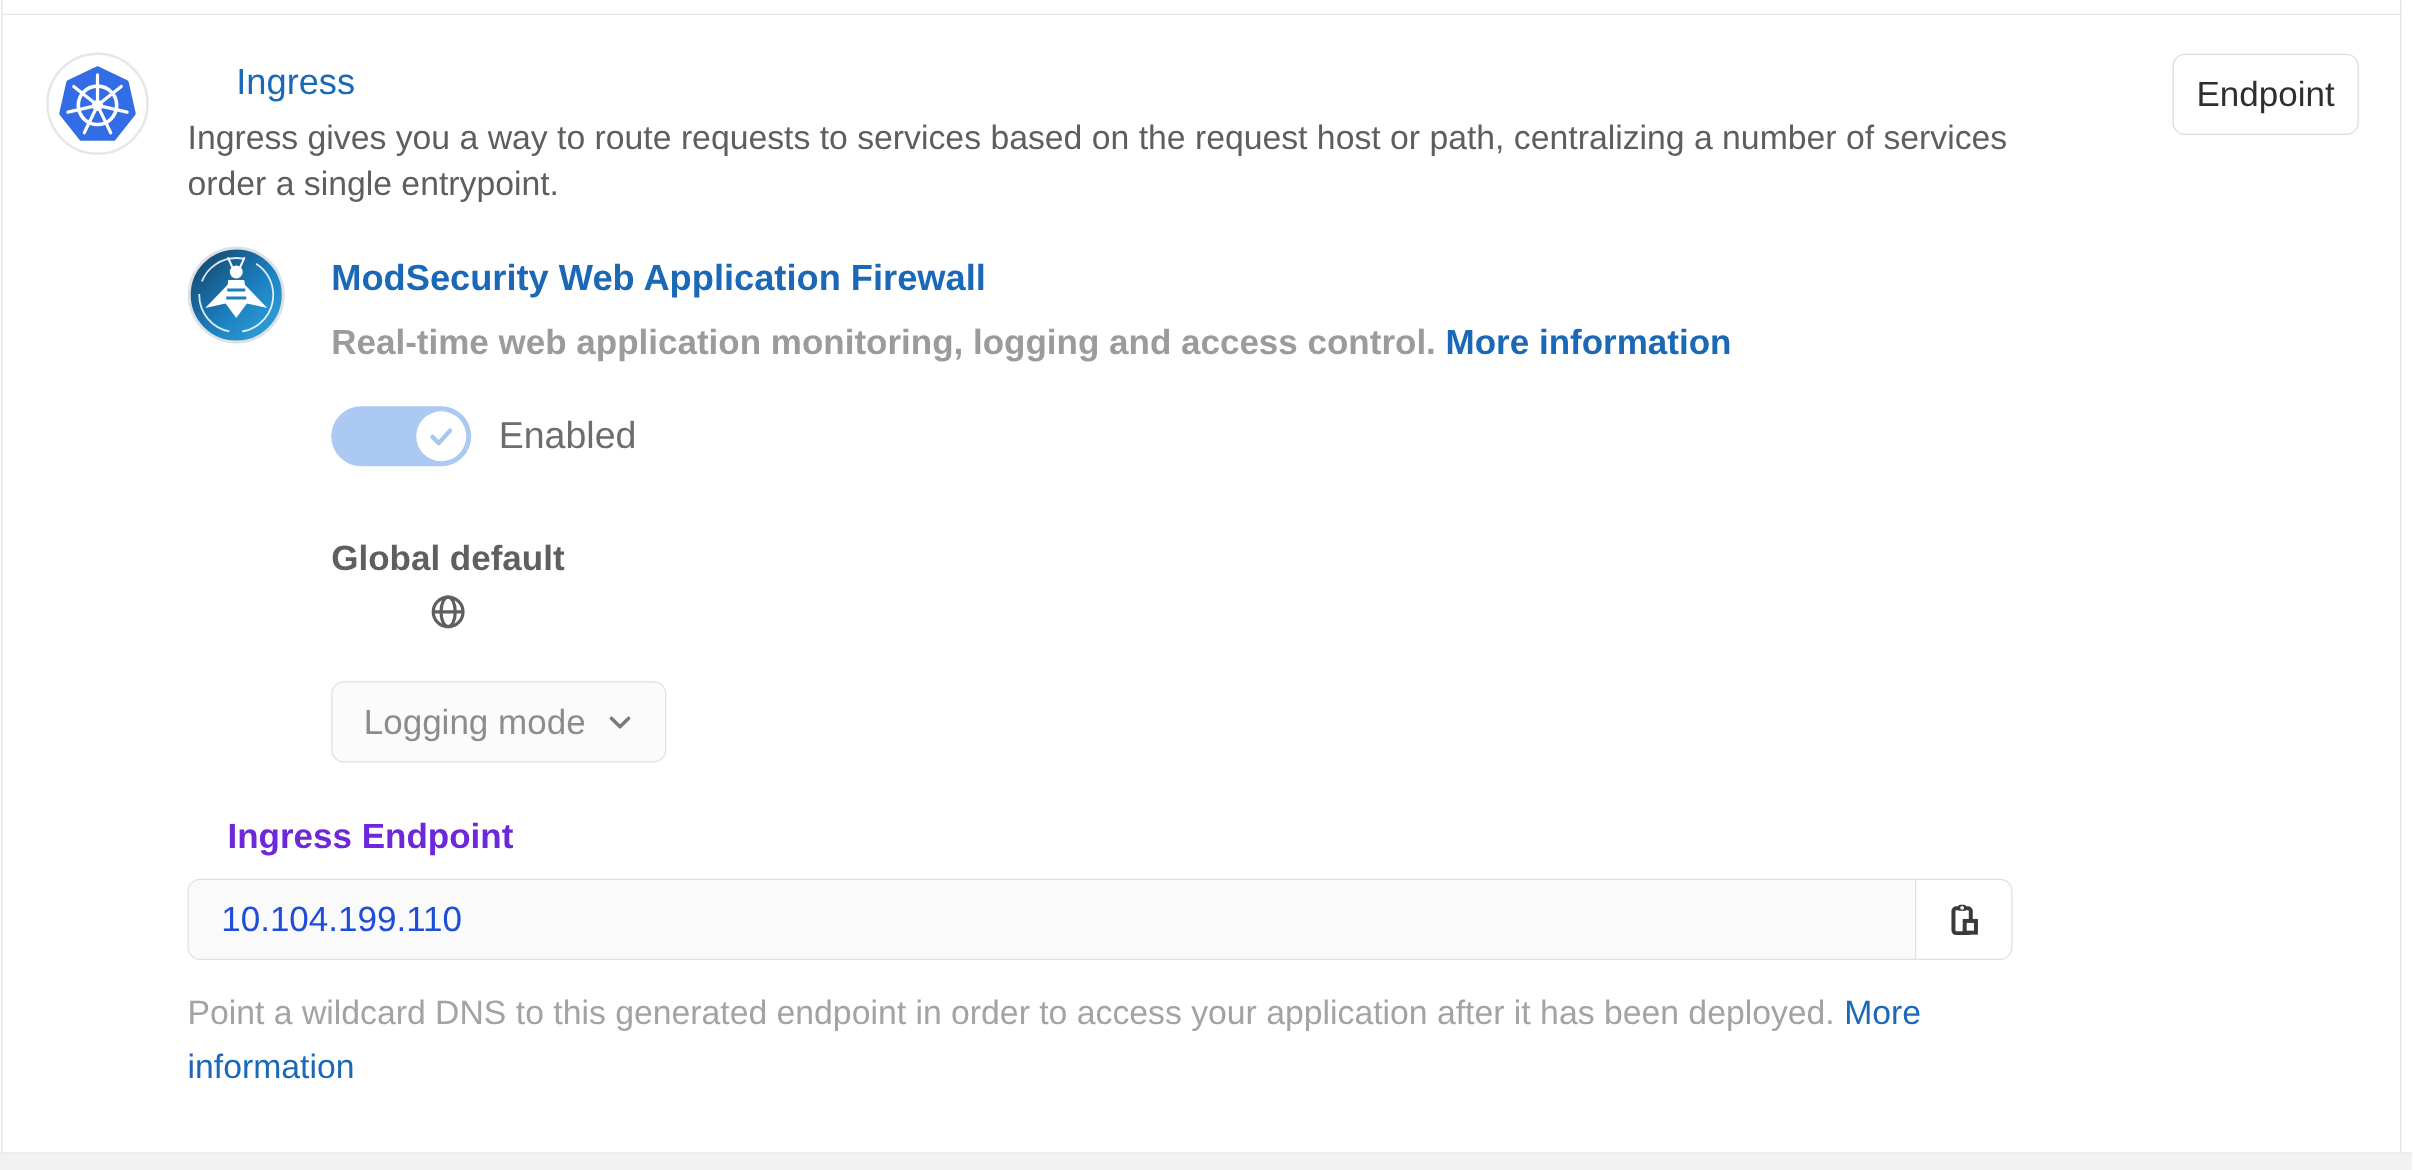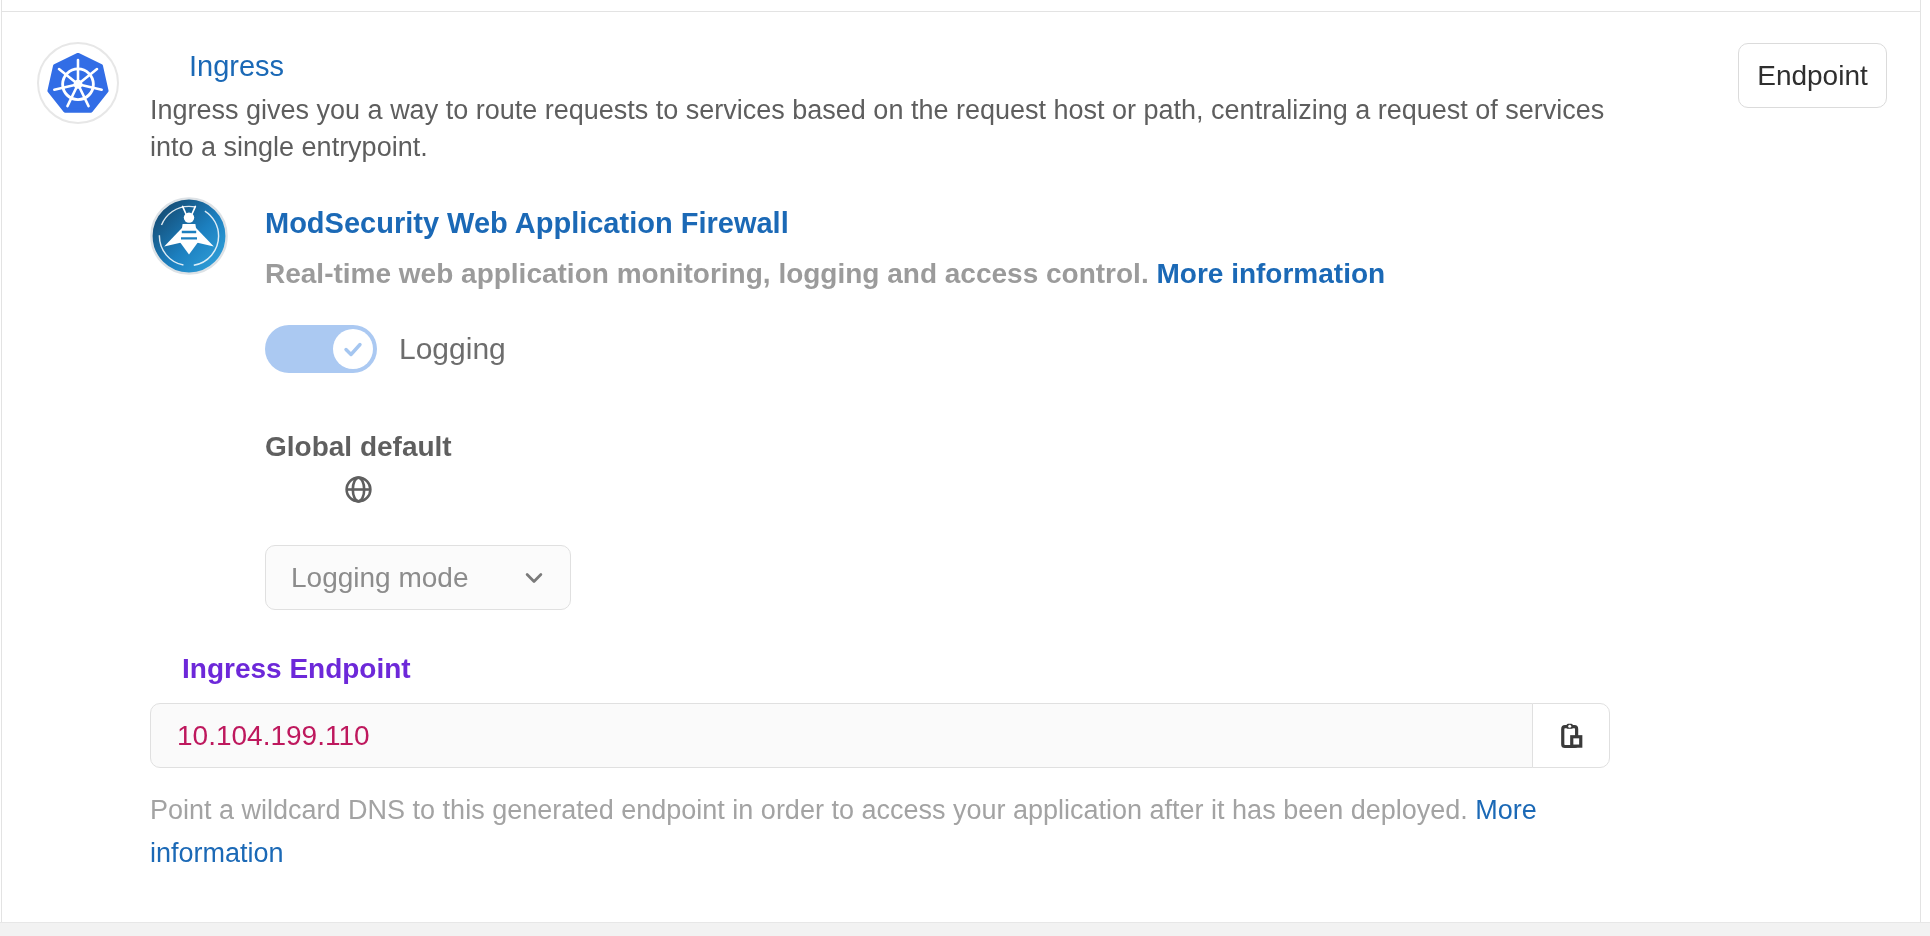--- a/index.html
+++ b/index.html
@@ -51,32 +51,32 @@
     background:#abc9f2; cursor:pointer; }
   .toggle-knob { position:absolute; top:4px; right:4px; width:40px; height:40px;
     border-radius:50%; background:#ffffff; display:flex; align-items:center; justify-content:center; }
   .toggle-label { font-size:30px; color:#6d6d6d; }
 
   .gd-label { position:absolute; left:265px; top:431px; font-size:28px; font-weight:700;
     color:#5f5f5f; display:flex; align-items:center; gap:11px;flex-direction:column; }
   .gd-desc  { position:absolute; left:265px; top:477px; font-size:28px; font-weight:700; color:#9b9b9b; }
 
   .mode-dd {
-    position:absolute; left:265px; top:545px; width:306px; height:65px;
+    position:absolute; left:265px; top:545px; width:268px; height:65px;
     background:#fbfbfb; border:1px solid #e0e0e0; border-radius:10px;
     display:flex; align-items:center; justify-content:space-between; padding:0 25px;
     font-size:28px; color:#8c8c8c; font-family:inherit; cursor:pointer;
   }
 
   
   .ep-label { position:absolute; left:150px; top:653px; font-size:28px; font-weight:700; color:#6d28d9;margin-left:32px; }
   .ep-group { position:absolute; left:150px; top:703px; width:1460px; height:65px; display:flex; }
   .ep-input {
     flex:1; min-width:0; background:#fafafa; border:1px solid #e0e0e0;
-    border-radius:10px 0 0 10px; padding:12px 26px; font-size:28px; color:#be185d;
+    border-radius:10px 0 0 10px; padding:12px 26px; font-size:28px; color:#1d4ed8;
     font-family:inherit; outline:none;
   }
   .ep-copy {
     width:78px; background:#ffffff; border:1px solid #e0e0e0; margin-left:-1px;
     border-radius:0 10px 10px 0; display:flex; align-items:center; justify-content:center; cursor:pointer;
   }
   .ep-help {
     position:absolute; left:150px; top:789px; width:1505px;
     font-size:27px; line-height:43px; color:#a3a3a3;
   }
@@ -102,21 +102,21 @@
         <line x1="50" y1="52" x2="87" y2="60.5"></line>
         <line x1="50" y1="52" x2="66.5" y2="86.2"></line>
         <line x1="50" y1="52" x2="33.5" y2="86.2"></line>
         <line x1="50" y1="52" x2="13" y2="60.5"></line>
         <line x1="50" y1="52" x2="20.3" y2="28.3"></line>
       </g>
       <circle cx="50" cy="52" r="7" fill="#ffffff"></circle>
     </svg>
   </div>
   <a class="app-title">Ingress</a>
-  <p class="app-desc">Ingress gives you a way to route requests to services based on the request host or path, centralizing a request of services into a single entrypoint.</p>
+  <p class="app-desc">Ingress gives you a way to route requests to services based on the request host or path, centralizing a number of services order a single entrypoint.</p>
   <button class="uninstall-btn">Endpoint</button>
 
   <div class="avatar-ms">
     <svg width="80" height="80" viewBox="0 0 100 100" aria-hidden="true">
       <defs>
         <linearGradient id="msg" x1="0" y1="0" x2="1" y2="1">
           <stop offset="0" stop-color="#123d5e"></stop>
           <stop offset="0.55" stop-color="#1c7fbf"></stop>
           <stop offset="1" stop-color="#35a8e0"></stop>
         </linearGradient>
@@ -140,21 +140,21 @@
   </div>
 
   <div class="toggle-row">
     <div class="toggle">
       <div class="toggle-knob">
         <svg width="24" height="24" viewBox="0 0 24 24">
           <path d="M5,12.5 L10,17.5 L19,7.5" fill="none" stroke="#a5c6f0" stroke-width="3.4" stroke-linecap="round" stroke-linejoin="round"></path>
         </svg>
       </div>
     </div>
-    <span class="toggle-label">Logging</span>
+    <span class="toggle-label">Enabled</span>
   </div>
 
   <div class="gd-label">
     <span>Global default</span>
     <svg width="31" height="31" viewBox="0 0 24 24">
       <g fill="none" stroke="#5f5f5f" stroke-width="2">
         <circle cx="12" cy="12" r="9.2"></circle>
         <line x1="2.8" y1="12" x2="21.2" y2="12"></line>
         <ellipse cx="12" cy="12" rx="4.4" ry="9.2"></ellipse>
       </g>

